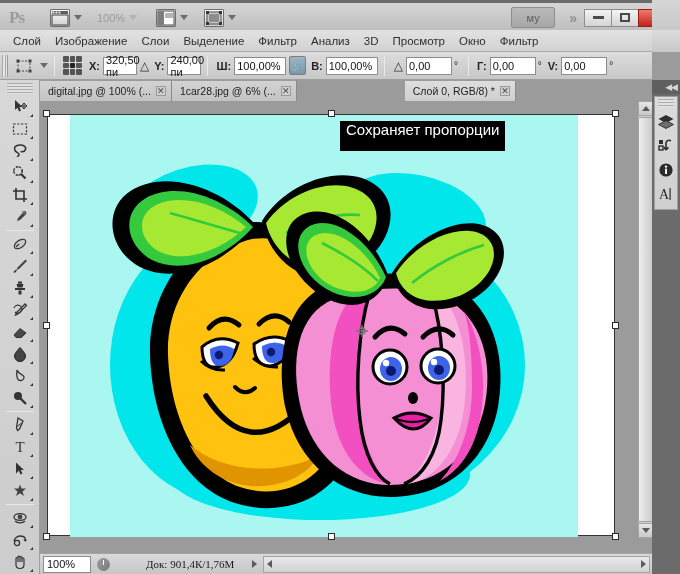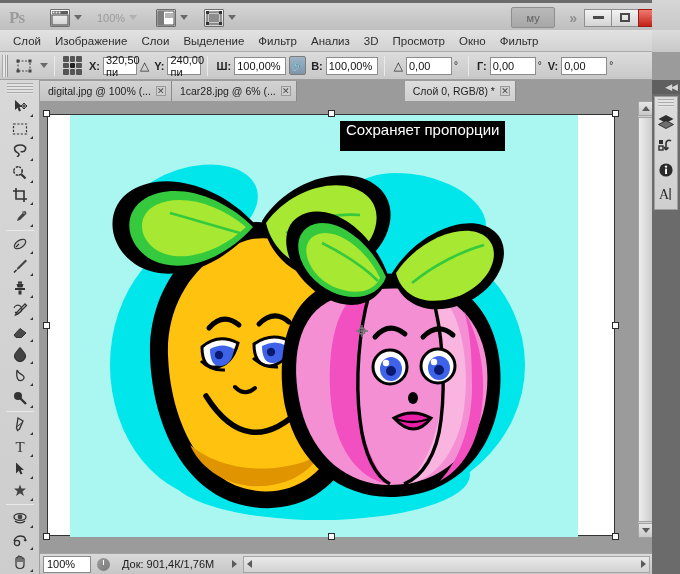--- a/index.html
+++ b/index.html
@@ -253,21 +253,21 @@
   .clock-ico {
     width: 13px; height: 13px; border-radius: 50%;
     background: linear-gradient(135deg,#9e9e9e,#787878);
     margin: 0 6px; position: relative;
   }
   .clock-ico::after {
     content:''; position:absolute; left:6px; top:2px;
     width:1px; height:5px; background:#fff;
   }
   .doc-info {
-    font-size: 11px; color: #1a1a1a; margin-left: 6px; white-space: nowrap;
+    font-size: 11px; color: #1a1a1a; margin-left: 30px; white-space: nowrap; font-family: Liberation Serif, serif;
   }
   .status-tri { margin-left: 18px; }
   .hscroll {
     flex: 1; height: 17px; margin-left: 6px; margin-right: 2px;
     background: linear-gradient(to bottom,#e9e9e9,#d2d2d2);
     border: 1px solid #a4a4a4;
     display: flex; align-items: center; justify-content: space-between;
     padding: 0 3px;
   }
 

